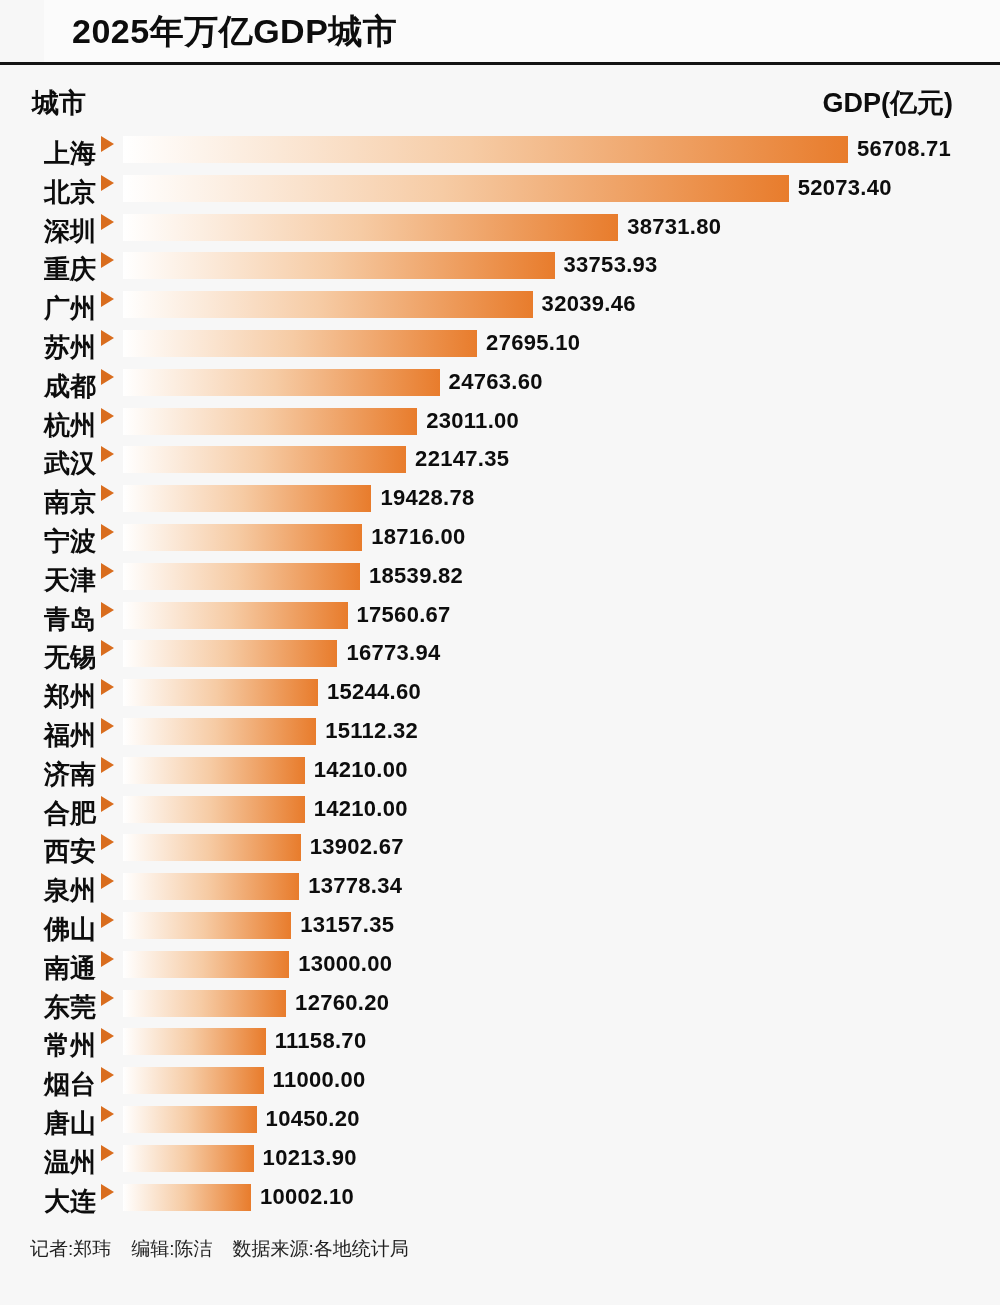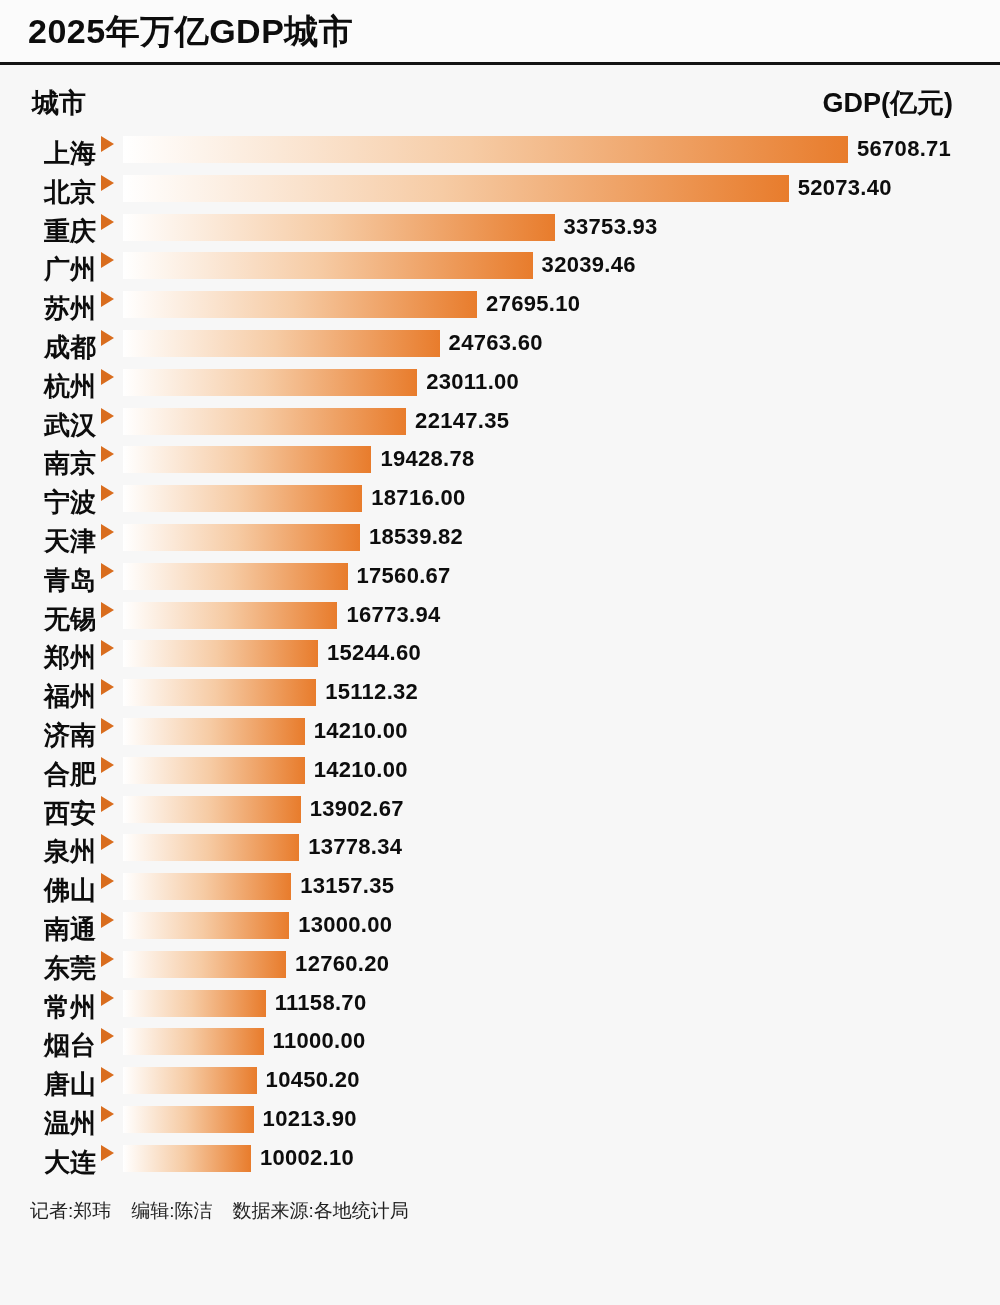--- a/index.html
+++ b/index.html
@@ -6,20 +6,21 @@
   html, body {
     width: 1000px; height: 1305px;
     background: #f7f7f7;
     font-family: "Liberation Sans", "DejaVu Sans", sans-serif;
     color: #111;
     overflow: hidden;
   }
   .title-band {
     background: #fbfbfb;
     padding: 9px 13px 7px 28px;
+    margin-left: 44px;
   }
   .page-title {
     font-size: 34px;
     font-weight: 700;
     letter-spacing: 0.5px;
     color: #0d0d0d;
   }
   .title-rule {
     height: 3px;
     background: #141414;
@@ -103,20 +104,26 @@
     <div class="value-label">56708.71</div>
   </div>
 
   <div class="row">
     <div class="city-label">北京</div>
     <div class="tri"></div>
     <div class="bar" style="width: 665.7px;"></div>
     <div class="value-label">52073.40</div>
   </div>
 
+  <div class="row">
+    <div class="city-label">深圳</div>
+    <div class="tri"></div>
+    <div class="bar" style="width: 495.2px;"></div>
+    <div class="value-label">38731.80</div>
+  </div>
 
   <div class="row">
     <div class="city-label">重庆</div>
     <div class="tri"></div>
     <div class="bar" style="width: 431.5px;"></div>
     <div class="value-label">33753.93</div>
   </div>
 
   <div class="row">
     <div class="city-label">广州</div>

